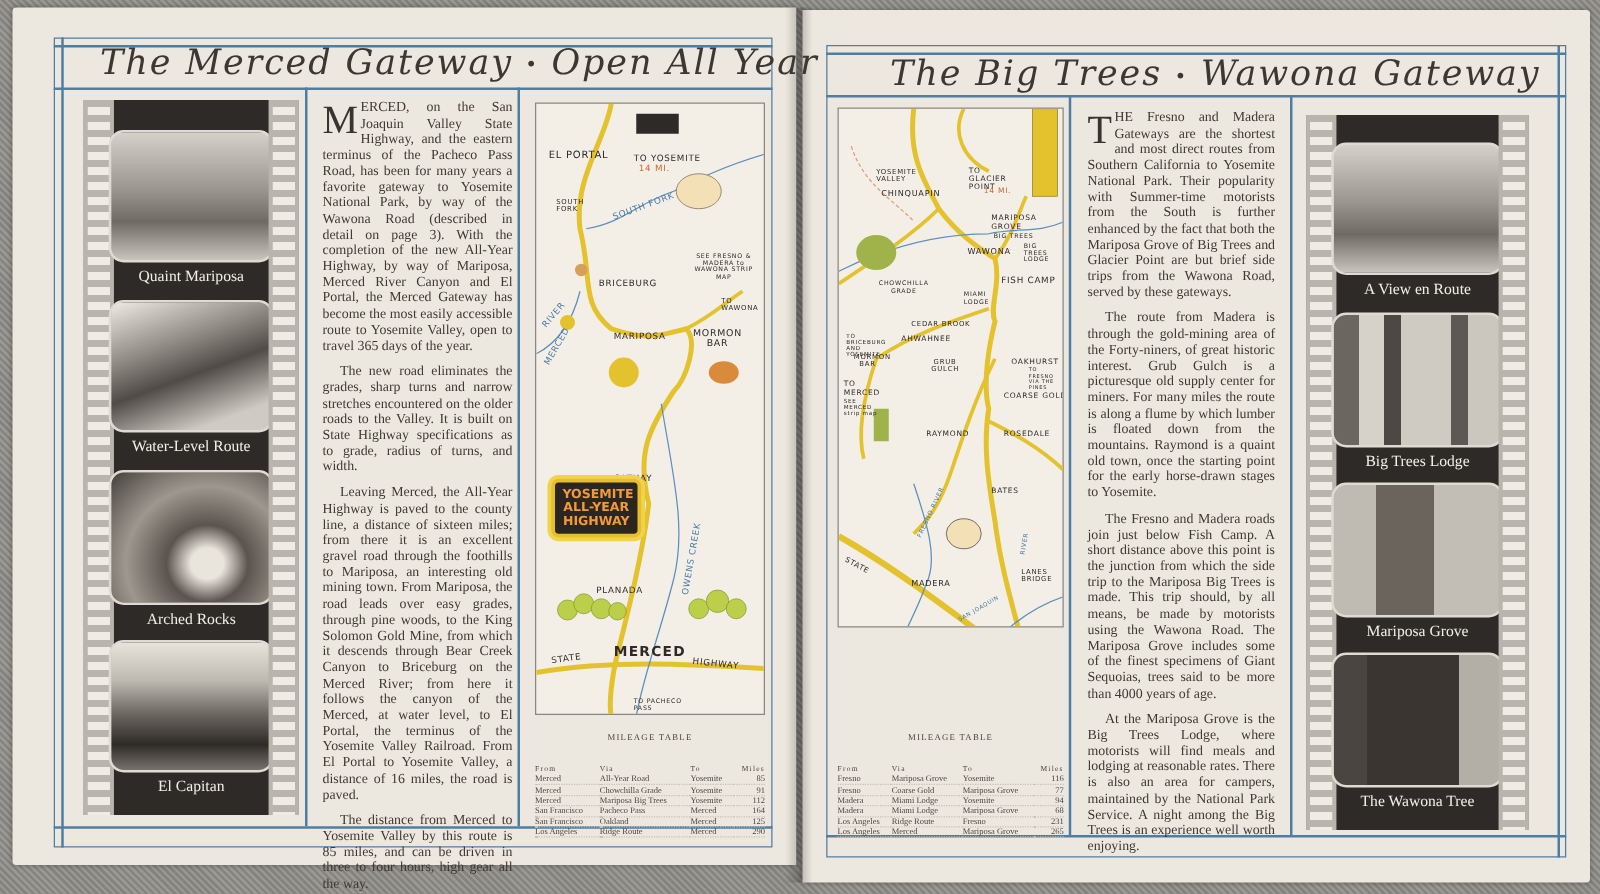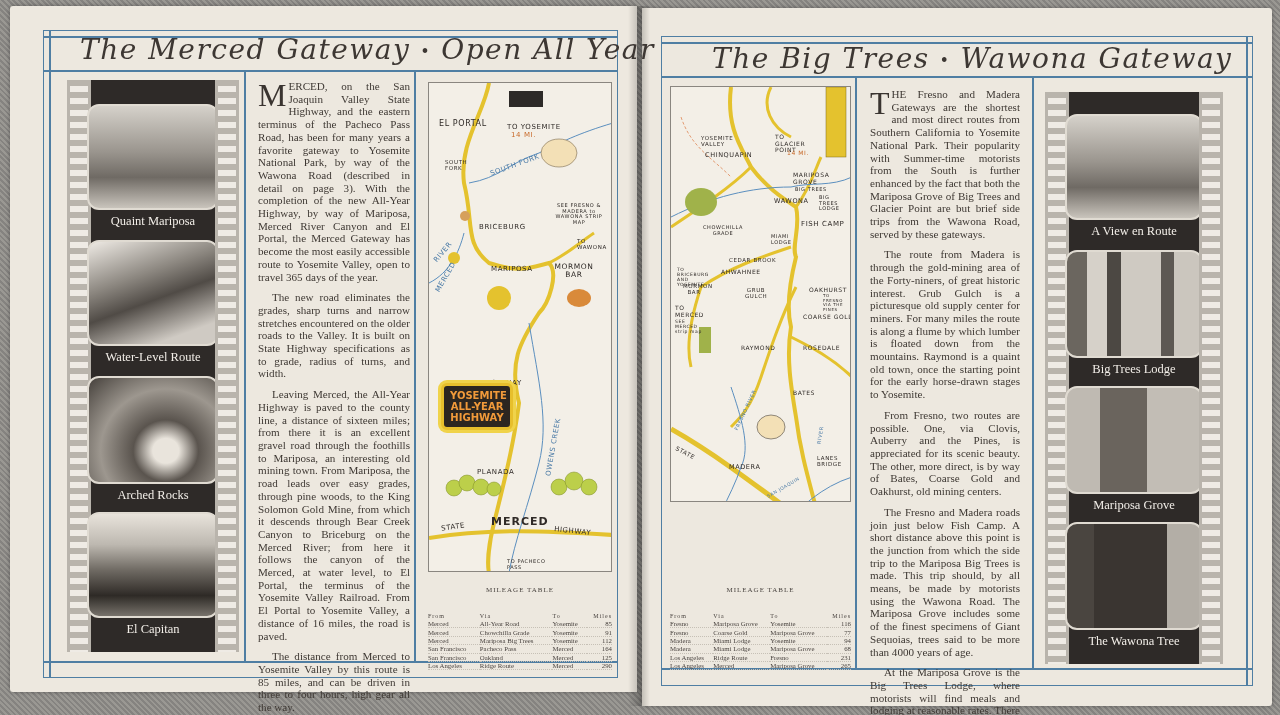--- a/index.html
+++ b/index.html
@@ -349,21 +349,20 @@
           <td>Mariposa Grove</td>
           <td class="miles">265</td>
         </tr>
   </tbody>
     </table>
 </div>
 
 <div class="textcol" style="left:870px;top:88px;width:150px;">
   <p class="first"><span class="dropcap">T</span><span>HE Fresno and Madera Gateways are the shortest and most direct routes from Southern California to Yosemite National Park. Their popularity with Summer-time motorists from the South is further enhanced by the fact that both the Mariposa Grove of Big Trees and Glacier Point are but brief side trips from the Wawona Road, served by these gateways.</span></p>
   <p>The route from Madera is through the gold-mining area of the Forty-niners, of great historic interest. Grub Gulch is a picturesque old supply center for miners. For many miles the route is along a flume by which lumber is floated down from the mountains. Raymond is a quaint old town, once the starting point for the early horse-drawn stages to Yosemite.</p>
-  <p>From Fresno, two routes are possible. One, via Clovis, Auberry and the Pines, is appreciated for its scenic beauty. The other, more direct, is by way of Bates, Coarse Gold and Oakhurst, old mining centers.</p>
   <p>The Fresno and Madera roads join just below Fish Camp. A short distance above this point is the junction from which the side trip to the Mariposa Big Trees is made. This trip should, by all means, be made by motorists using the Wawona Road. The Mariposa Grove includes some of the finest specimens of Giant Sequoias, trees said to be more than 4000 years of age.</p>
   <p>At the Mariposa Grove is the Big Trees Lodge, where motorists will find meals and lodging at reasonable rates. There is also an area for campers, maintained by the National Park Service. A night among the Big Trees is an experience well worth enjoying.</p>
 </div>
 
 <div class="filmstrip" style="left:1045px;top:92px;width:178px;height:572px;">
   <div class="frame-cell" style="top:22px;">
     <div class="photo" style="height:106px;"></div>
     <div class="caption">A View en Route</div>
   </div>
   <div class="frame-cell" style="top:158px;">

